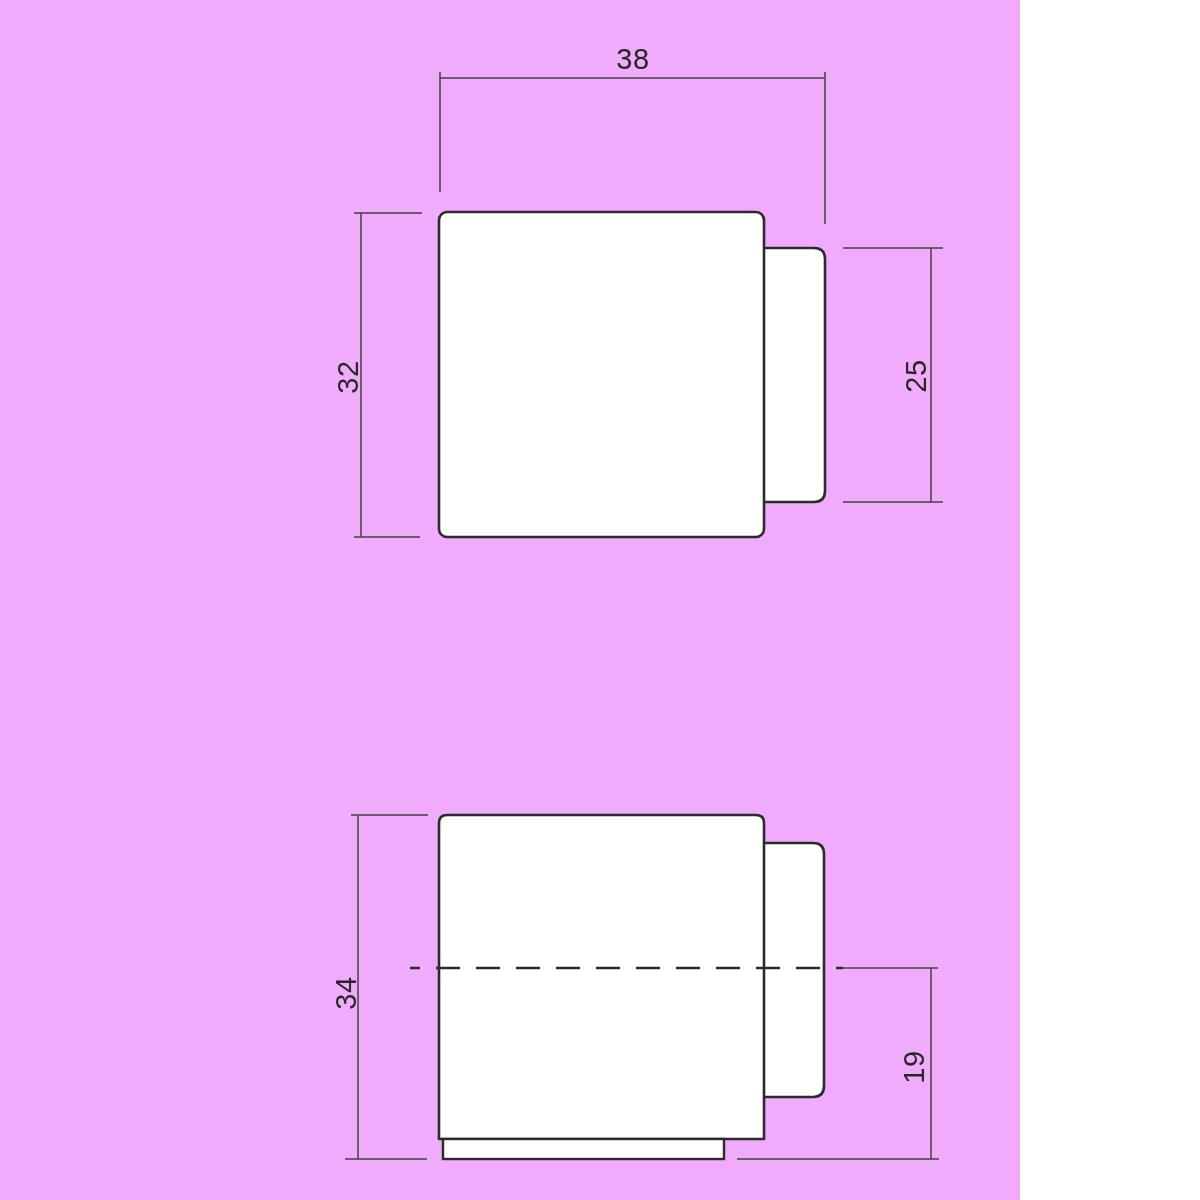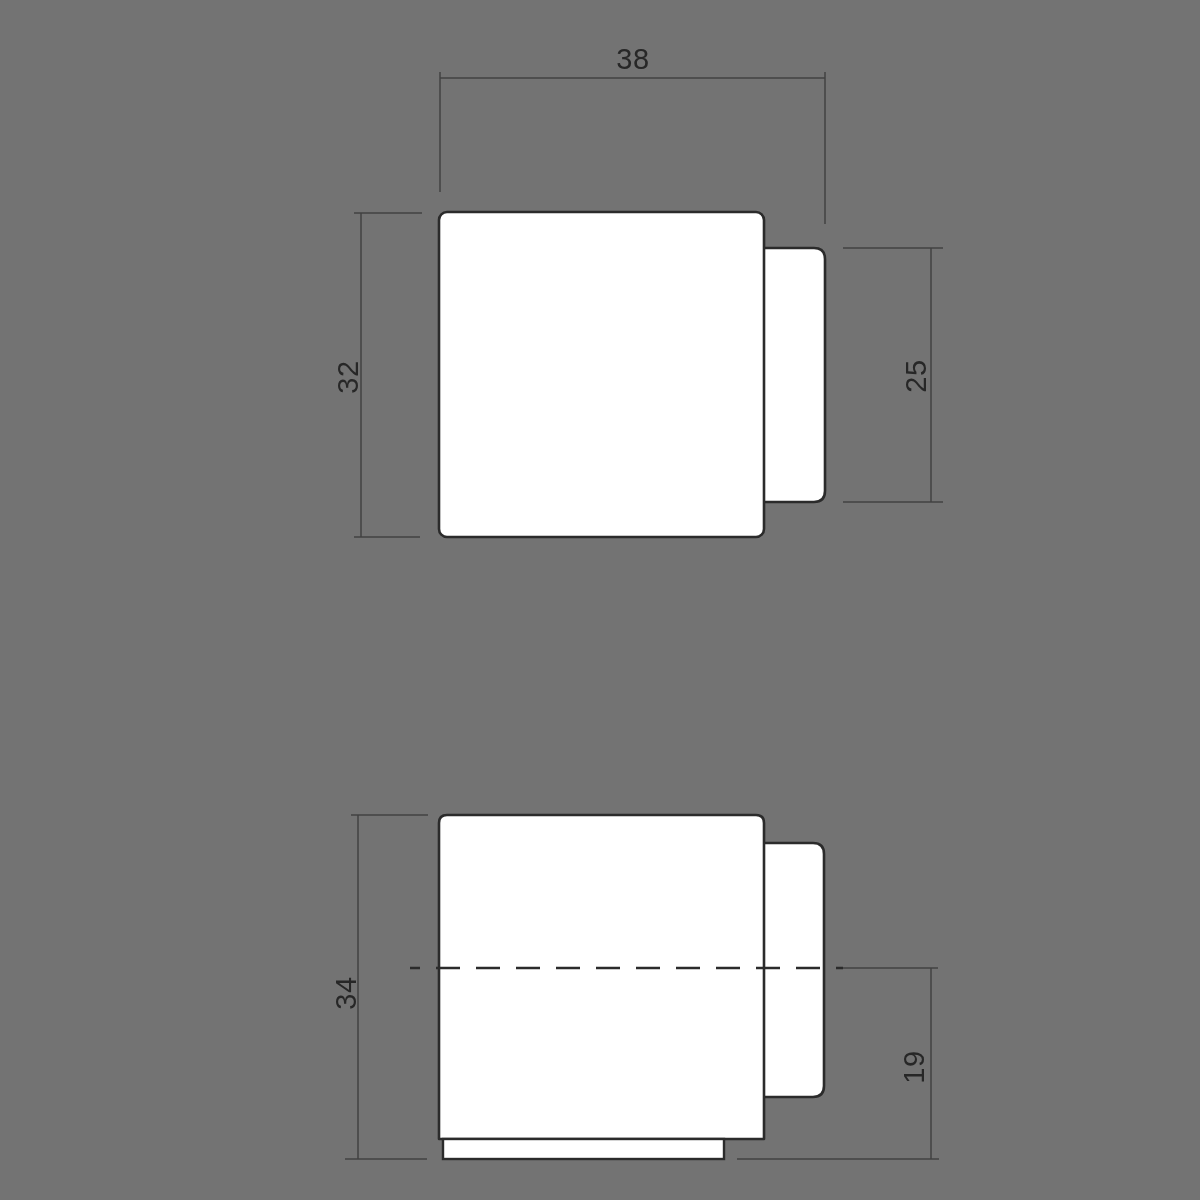--- a/index.html
+++ b/index.html
@@ -6,23 +6,23 @@
     margin: 0;
     padding: 0;
     background: #ffffff;
     width: 1200px;
     height: 1200px;
     overflow: hidden;
     font-family: "Liberation Sans", sans-serif;
   }
   .canvas {
     position: relative;
-    width: 1200px;
+    width: 1020px;
     height: 1200px;
-    background: #737373;
+    background: #f0abfc;
   }
   svg { display: block; }
   .obj {
     fill: #ffffff;
     stroke: #2b2b2b;
     stroke-width: 2.6;
     stroke-linejoin: round;
   }
   .plate {
     fill: #ffffff;

